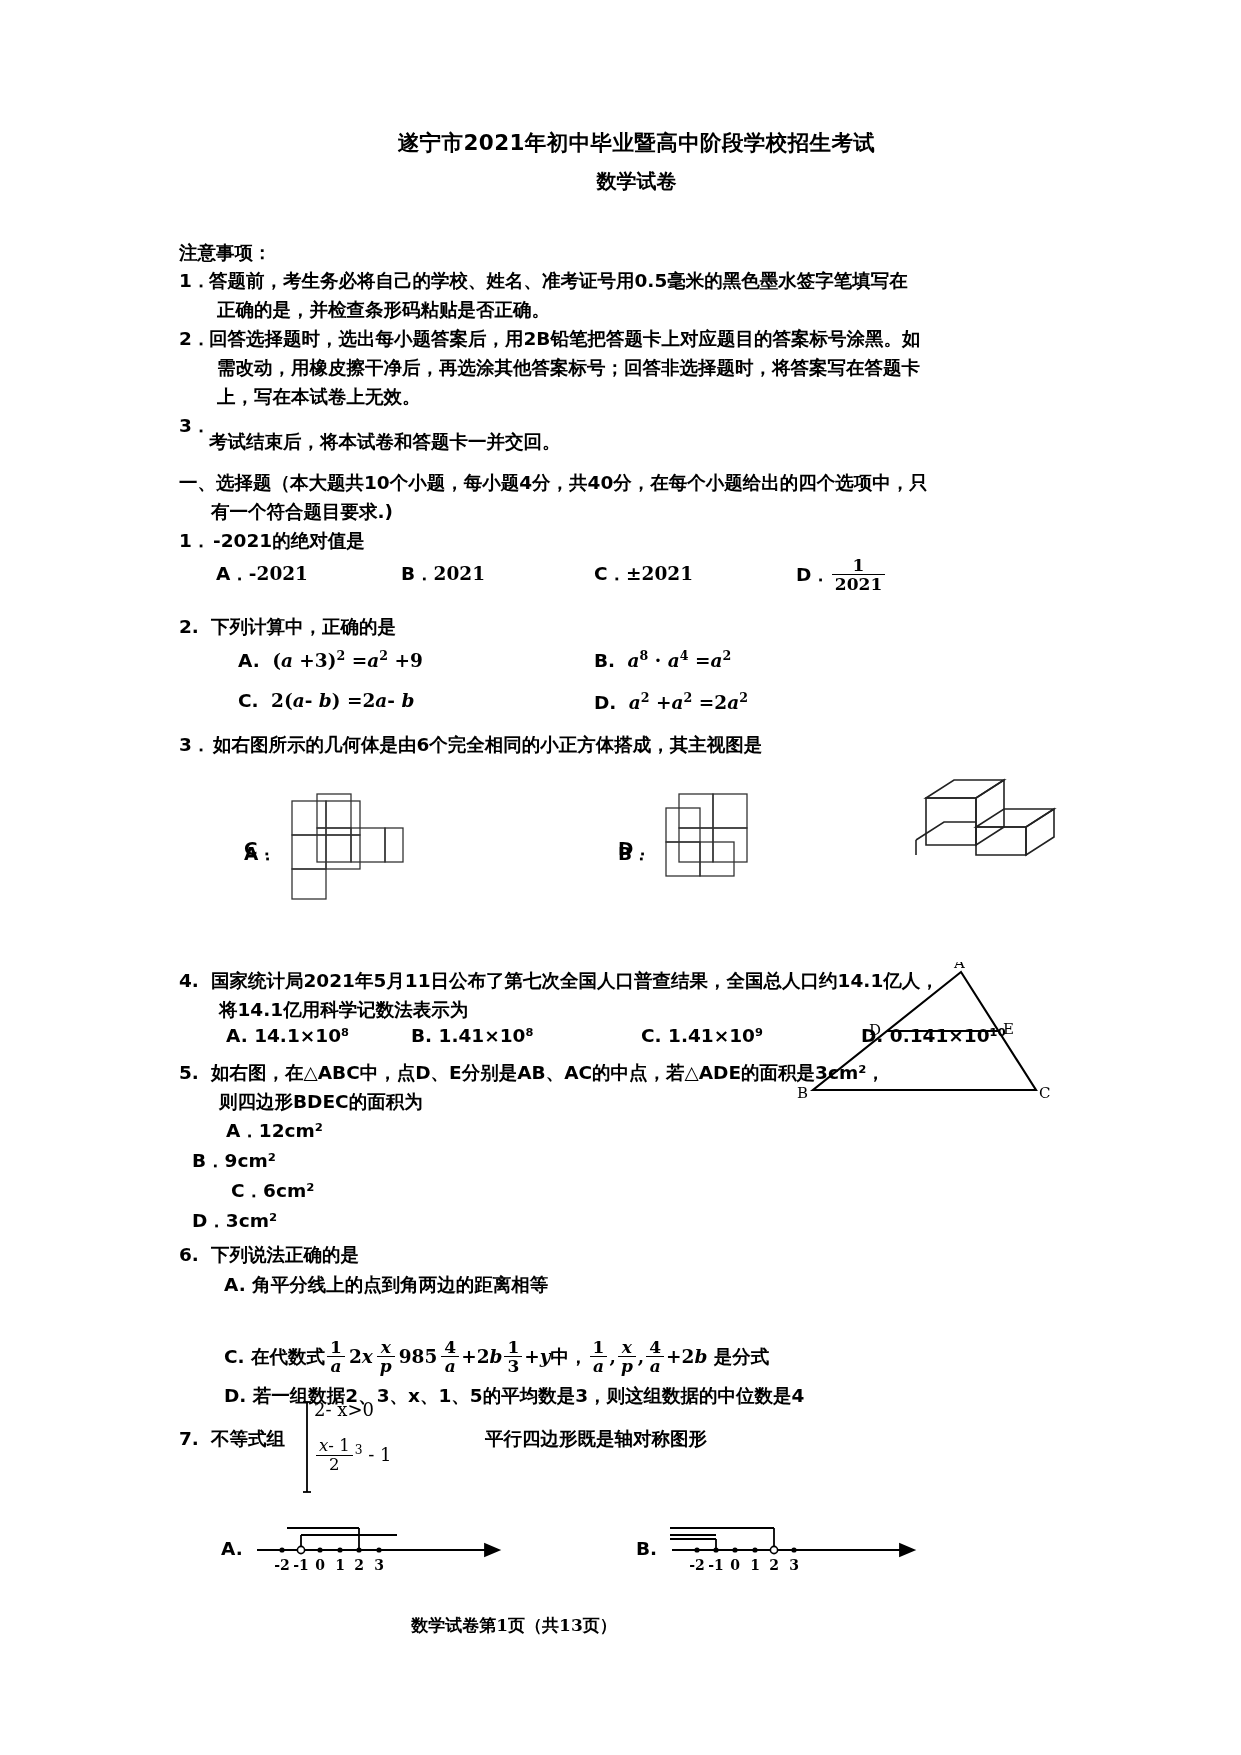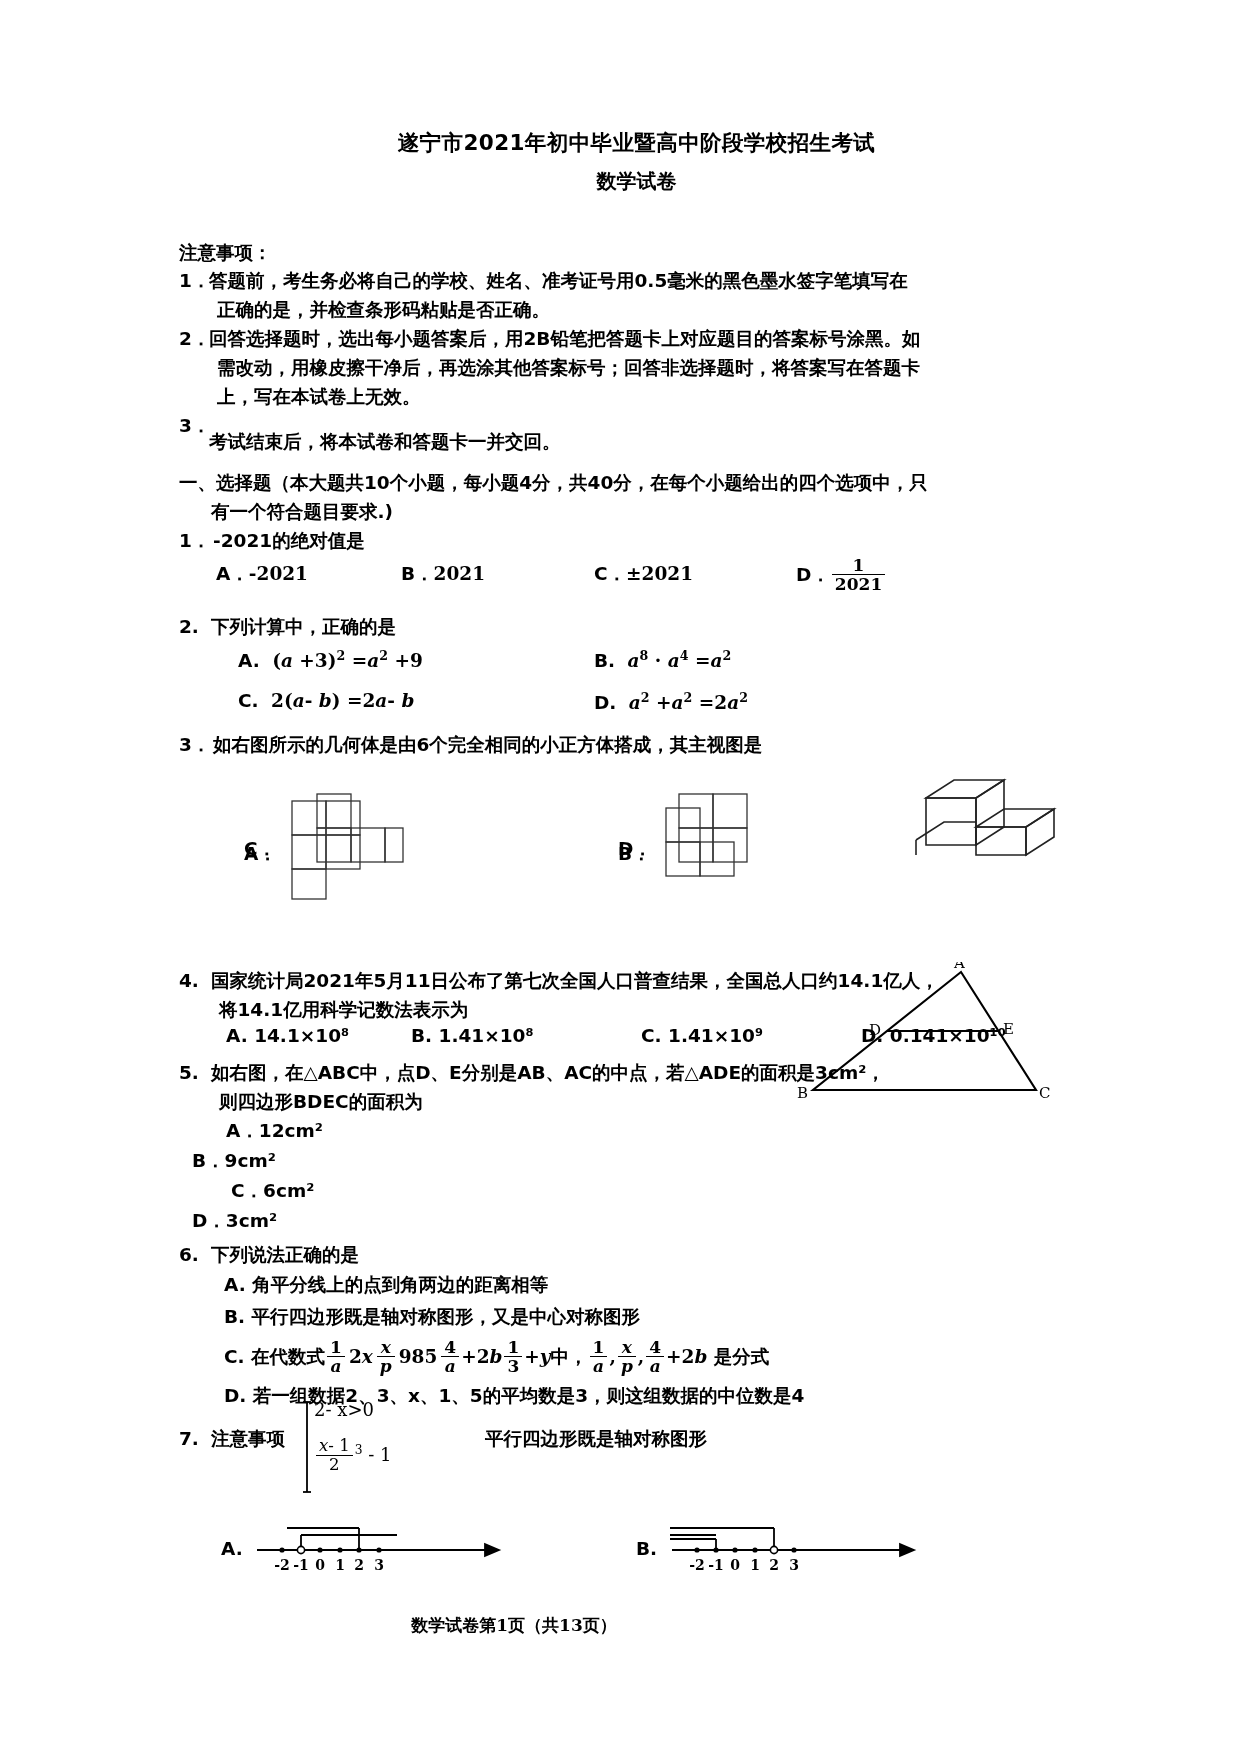--- a/index.html
+++ b/index.html
@@ -256,30 +256,29 @@
         <text x="248" y="136">C</text>
       </g>
     </svg>
   </div>
 
   <div class="block" style="left:163px; top:1240px;">
     <span style="display:inline-block; width:32px;">6.</span><span>下列说法正确的是</span>
   </div>
 
   <div class="opt-row" style="left:208px; top:1272px;">A. 角平分线上的点到角两边的距离相等</div>
-  <div class="opt-row" style="left:208px; top:1304px;">B. 平行四边形既是轴对称图形，又是中心对称图形</div>
 
   <div class="opt-row" style="left:208px; top:1338px;">
     <span>C. 在代数式</span><span class="frac"><span class="num">1</span><span class="den"><span class="mi">a</span></span></span><span class="mr" style="margin:0 2px;">2<span class="mi">x</span></span><span class="frac"><span class="num"><span class="mi">x</span></span><span class="den"><span class="mi">p</span></span></span><span class="mr" style="margin:0 2px;">985</span><span class="frac"><span class="num">4</span><span class="den"><span class="mi">a</span></span></span><span class="mr">+2<span class="mi">b</span></span><span class="frac"><span class="num">1</span><span class="den">3</span></span><span class="mr">+<span class="mi">y</span></span><span>中，</span><span class="frac"><span class="num">1</span><span class="den"><span class="mi">a</span></span></span><span class="mr">,</span><span class="frac"><span class="num"><span class="mi">x</span></span><span class="den"><span class="mi">p</span></span></span><span class="mr">,</span><span class="frac"><span class="num">4</span><span class="den"><span class="mi">a</span></span></span><span class="mr">+2<span class="mi">b</span></span> <span>是分式</span>
   </div>
 
   <div class="opt-row" style="left:208px; top:1383px;">D. 若一组数据2、3、x、1、5的平均数是3，则这组数据的中位数是4</div>
 
   <div class="block" style="left:163px; top:1424px;">
-    <span style="display:inline-block; width:32px;">7.</span><span>注意事项</span><span style="display:inline-block; width:200px;">&nbsp;</span><span>平行四边形既是轴对称图形</span>
+    <span style="display:inline-block; width:32px;">7.</span><span>不等式组</span><span style="display:inline-block; width:200px;">&nbsp;</span><span>平行四边形既是轴对称图形</span>
   </div>
 
   <div style="position:absolute; left:277px; top:1398px;">
     <svg width="30" height="96" viewBox="0 0 30 96">
       <g fill="none" stroke="#000" stroke-width="1.8">
         <path d="M14 4 L14 94"></path>
         <path d="M10 4 L18 4"></path>
         <path d="M10 94 L18 94"></path>
       </g>
     </svg>

